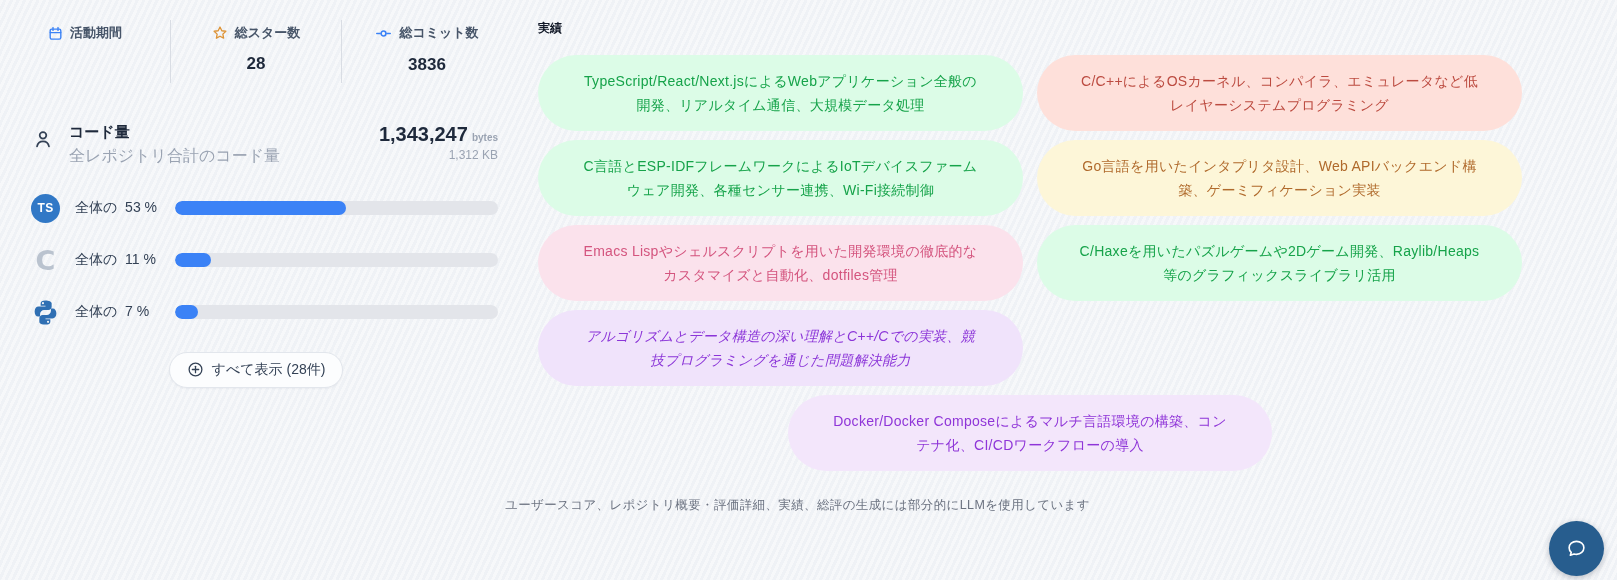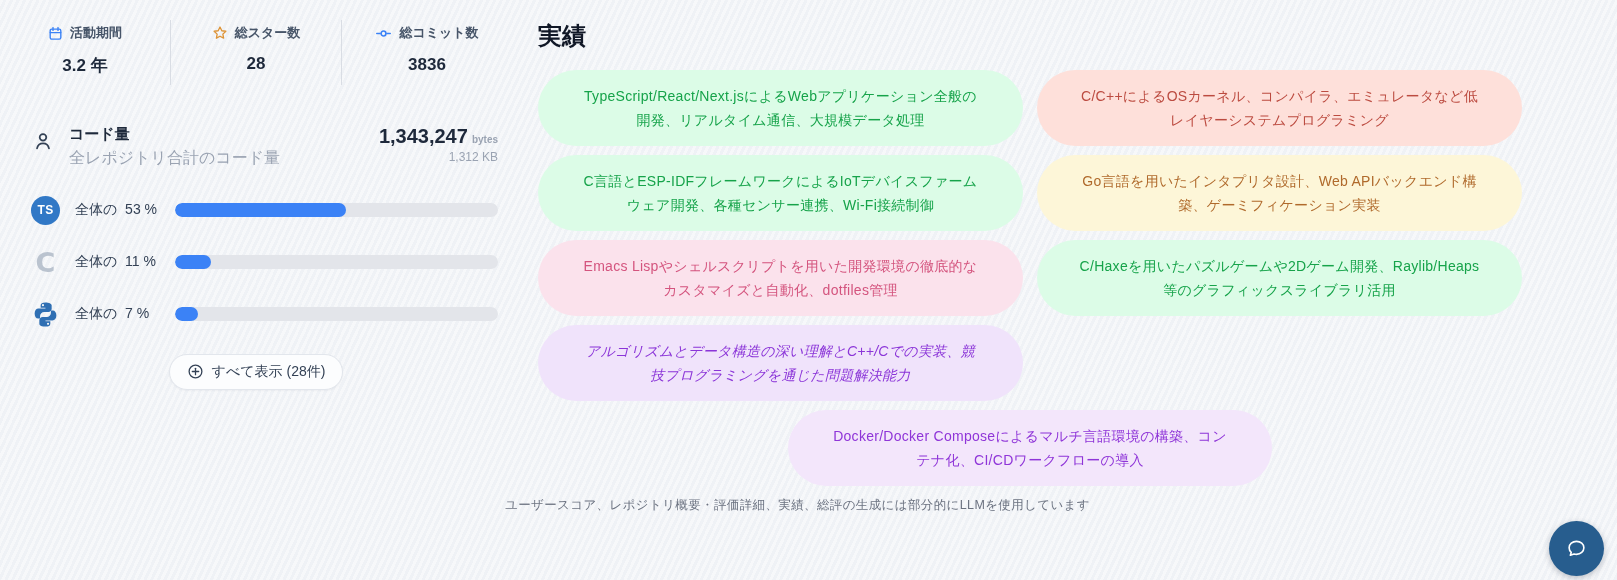--- a/index.html
+++ b/index.html
@@ -46,21 +46,21 @@
   .lang-bar-track { flex:1; margin-left:10px; height:14px; border-radius:7px; background:#e3e5ea; overflow:hidden; }
   .lang-bar-fill { height:100%; border-radius:7px; background:#3b82f6; }
 
   .show-all-wrap { margin-top:24px; display:flex; justify-content:center; }
   .show-all-btn { display:inline-flex; align-items:center; gap:8px; padding:8px 17px; border-radius:999px;
                   background:#fcfdfe; border:1px solid #e2e6ec; box-shadow:0 1px 2px rgba(15,23,42,.04);
                   font-size:14px; color:#334155; cursor:pointer; font-family:inherit; }
 
   
   .right-panel { position:absolute; left:538px; top:20px; width:984px; }
-  .achv-title { font-size:24px; font-weight:700; color:#111827; }
+  .achv-title { font-size:12px; font-weight:700; color:#111827; }
   .achv-grid { margin-top:18px; display:grid; grid-template-columns:1fr 1fr; column-gap:14px; row-gap:9px; }
   .achv-pill { min-height:76px; border-radius:44px; display:flex; align-items:center; justify-content:center;
                text-align:center; padding:12px 42px; font-size:14px; line-height:1.75; letter-spacing:.02em; }
   .achv-pill.span-center { grid-column:1 / -1; width:484px; justify-self:center; }
 
   .footer-note { position:absolute; left:505px; top:497px; font-size:12.5px; color:#6b7280; letter-spacing:.03em; }
 
   .chat-fab { position:absolute; left:1549px; top:521px; width:55px; height:55px; border-radius:50%;
               background:#275d8e; border:none; display:flex; align-items:center; justify-content:center;
               box-shadow:0 2px 6px rgba(15,23,42,.25); cursor:pointer; }
@@ -78,21 +78,20 @@
           <span>
             <svg width="15" height="15" viewBox="0 0 24 24" fill="none" stroke="#3b82f6" stroke-width="2.2" stroke-linecap="round">
               <rect x="3.5" y="5" width="17" height="16" rx="2.5"></rect>
                 <line x1="8" y1="2.5" x2="8" y2="7"></line>
                 <line x1="16" y1="2.5" x2="16" y2="7"></line>
                 <line x1="3.5" y1="10.5" x2="20.5" y2="10.5"></line>
             </svg>
           </span>
           <span>活動期間</span>
         </span>
-        <div class="stat-value">3.2 年</div>
       </div>
 
       <div class="stat-cell">
         <span class="stat-label">
           <span>
             <svg width="16" height="16" viewBox="0 0 24 24" fill="none" stroke="#dd9336" stroke-width="2" stroke-linejoin="round">
               <path d="M12 3l2.7 5.6 6.1.8-4.5 4.3 1.1 6.1L12 16.9l-5.4 2.9 1.1-6.1L3.2 9.4l6.1-.8L12 3z"></path>
             </svg>
           </span>
           <span>総スター数</span>

